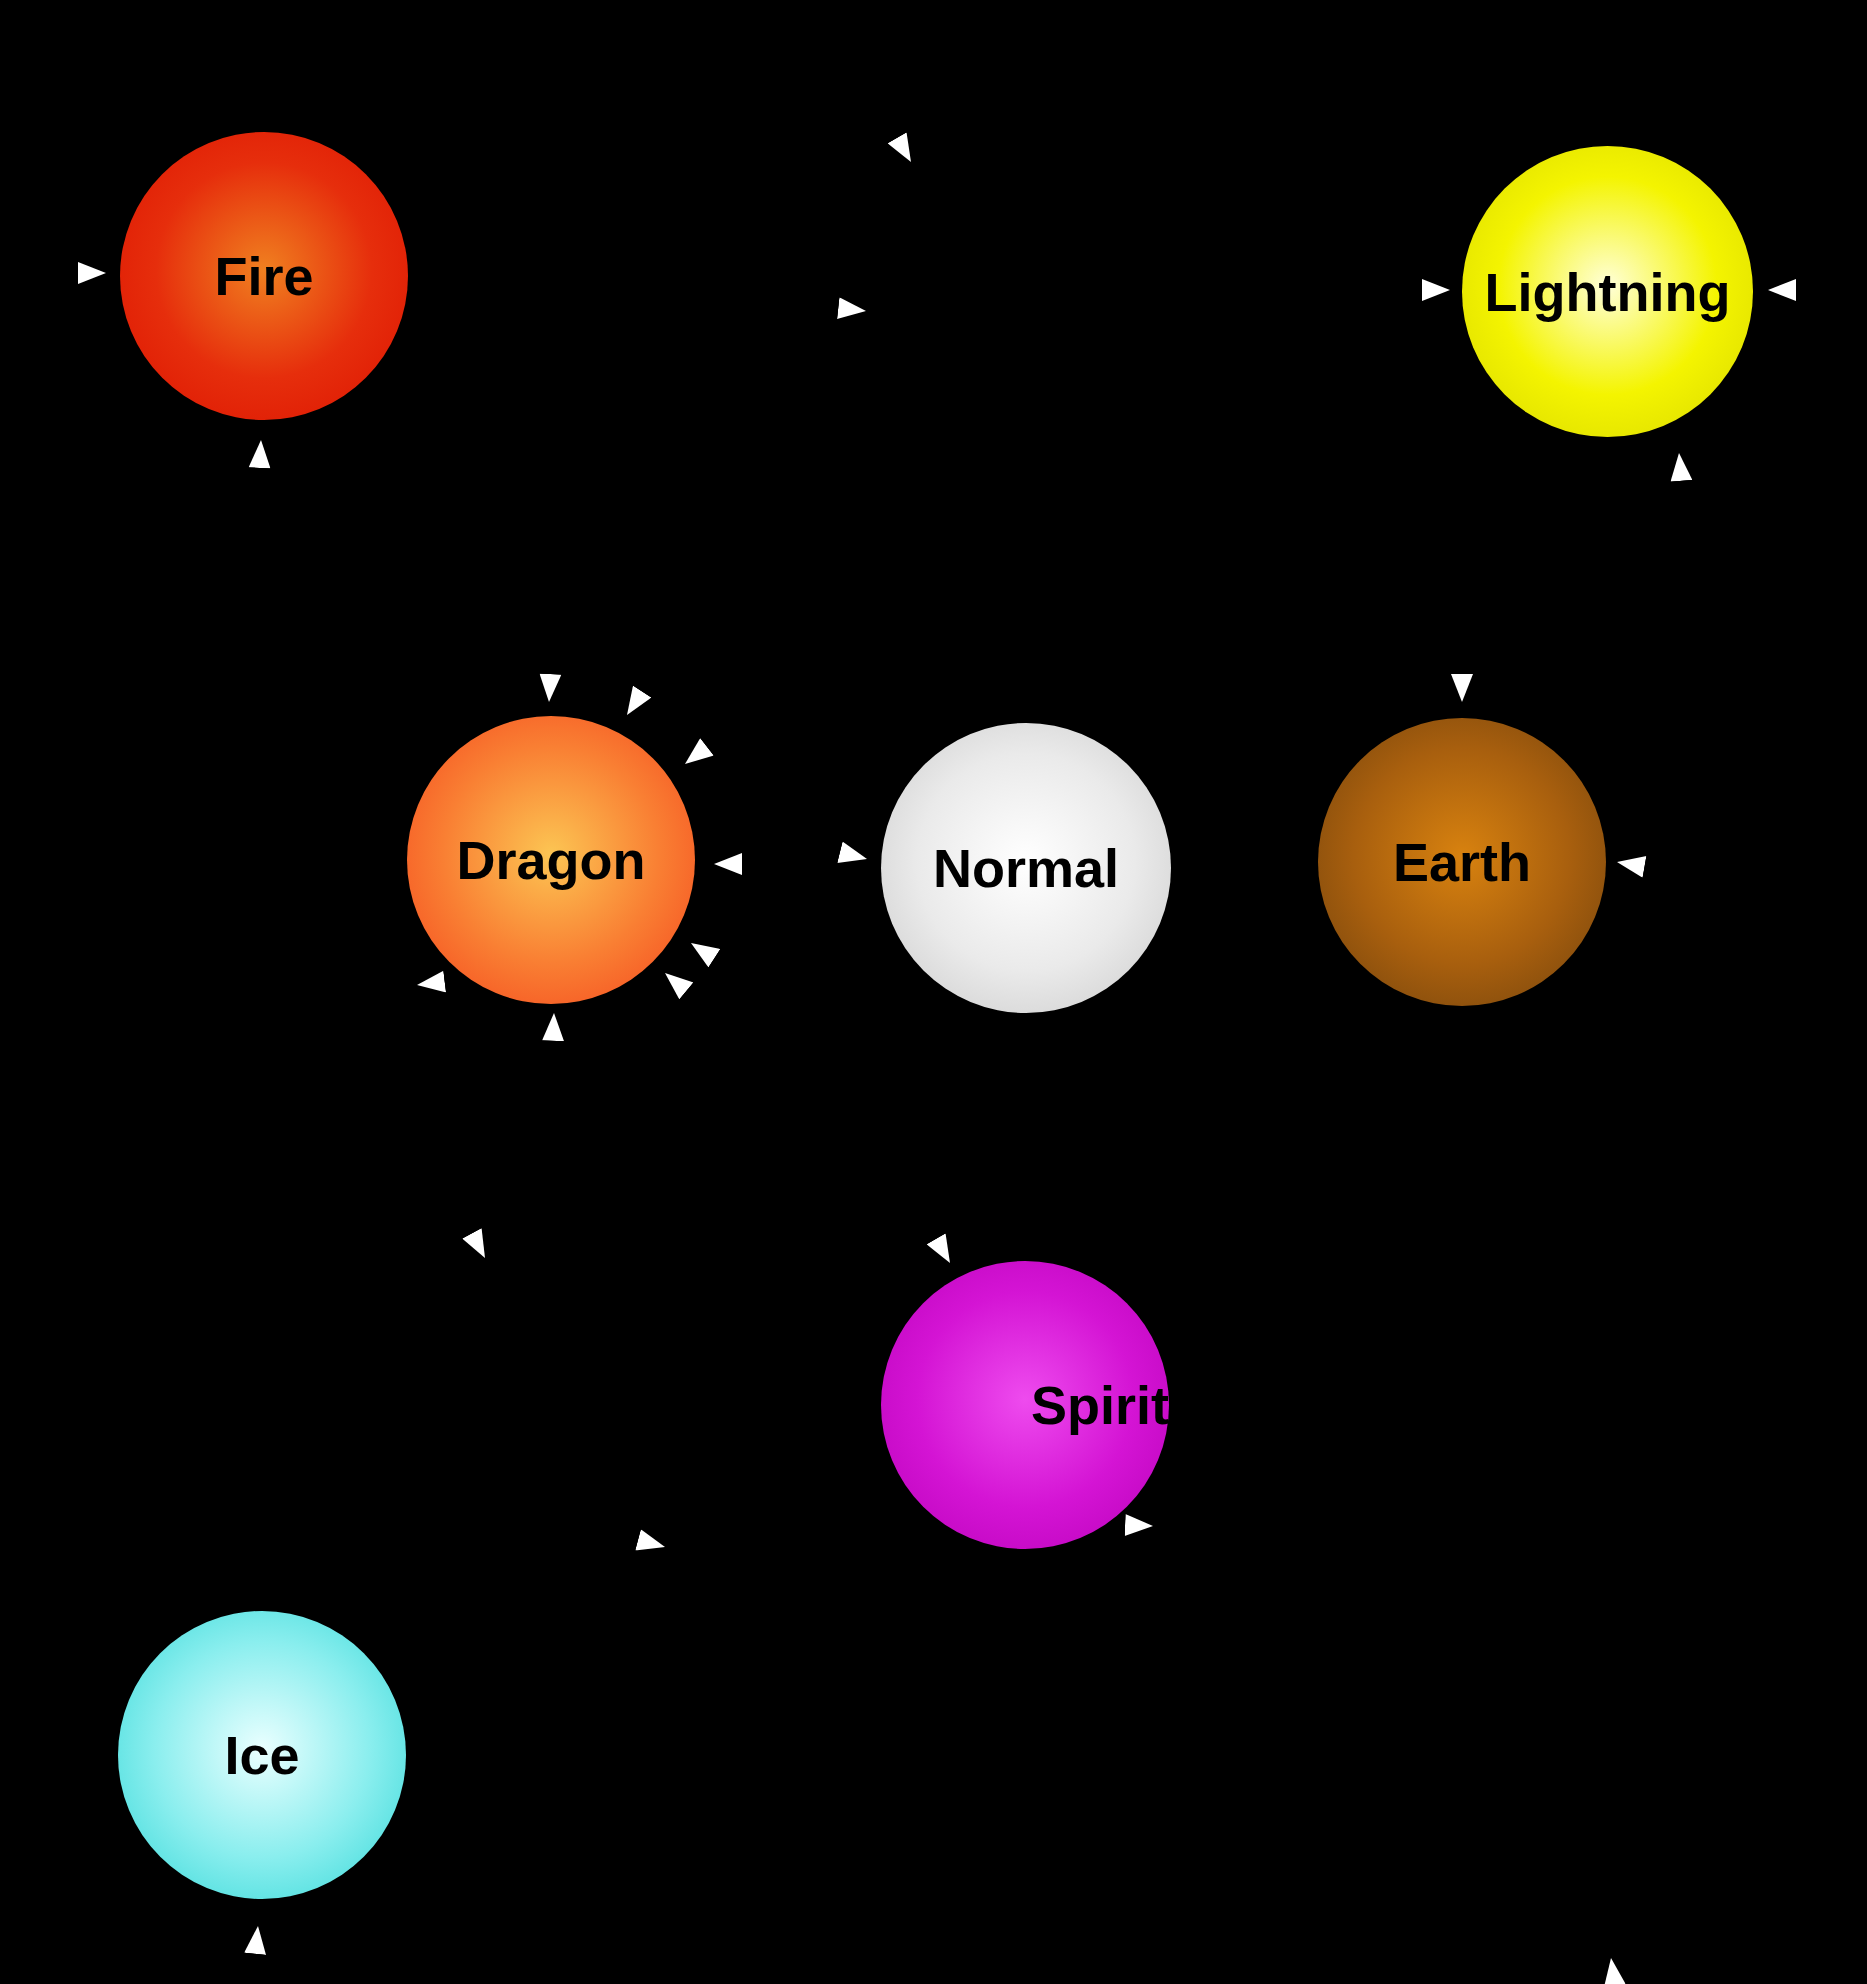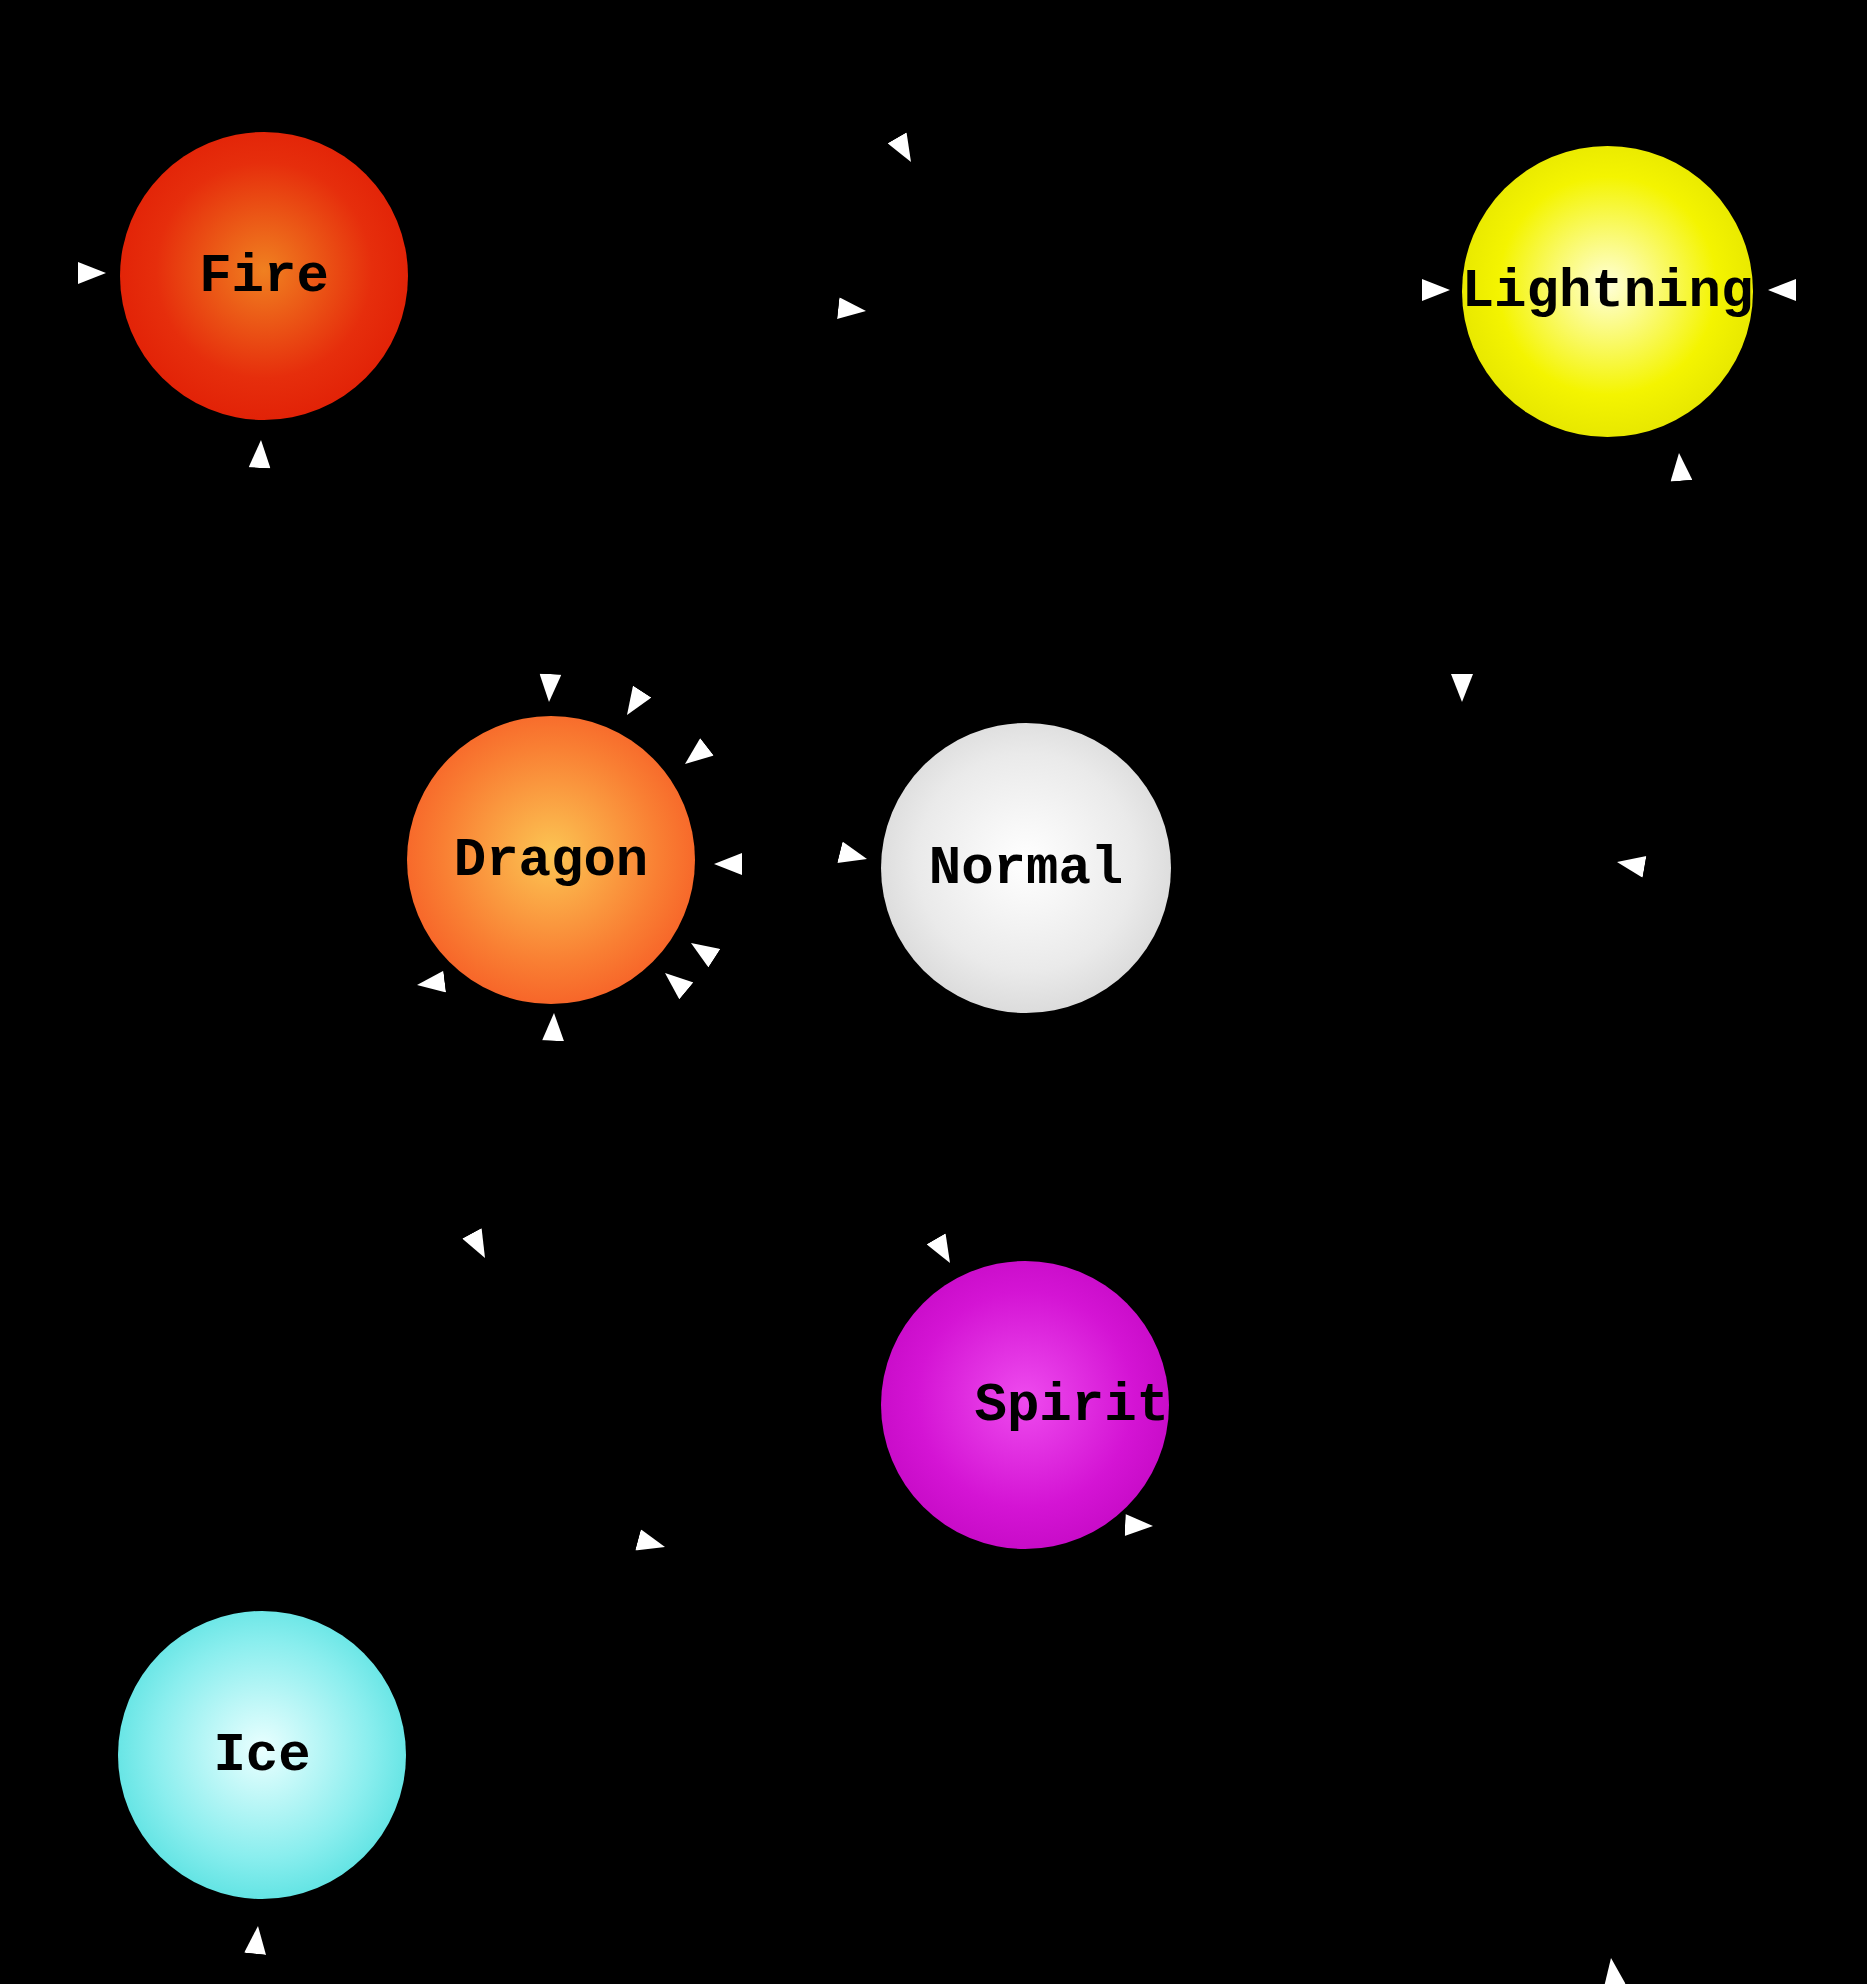--- a/index.html
+++ b/index.html
@@ -28,32 +28,35 @@
   }
   .arrowhead {
     position: absolute;
     clip-path: polygon(100% 50%, 0 0, 0 100%);
     transform-origin: 100% 50%;
   }
 </style>
 </head>
 <body>
 
-<div id="diagram" style="width: 1868px; height: 1985px; background: rgb(0, 0, 0); font-family: Liberation Mono, monospace;">
+<div id="diagram" style="width: 1868px; height: 1985px; background: rgb(0, 0, 0);">
     <div class="node" style="left: 120px; top: 132px; width: 288px; height: 288px; background: radial-gradient(circle at 50% 48%, rgb(240, 128, 32) 0%, rgb(230, 46, 12) 52%, rgb(220, 18, 0) 100%);">
       <span class="node-label">Fire</span>
     </div>
     <div class="node" style="left: 407px; top: 716px; width: 288px; height: 288px; background: radial-gradient(circle at 50% 48%, rgb(252, 197, 83) 0%, rgb(249, 127, 51) 52%, rgb(244, 67, 28) 100%);">
       <span class="node-label">Dragon</span>
     </div>
     <div class="node" style="left: 1462px; top: 146px; width: 291px; height: 291px; background: radial-gradient(circle at 50% 48%, rgb(255, 255, 216) 0%, rgb(244, 244, 0) 52%, rgb(214, 214, 0) 100%);">
       <span class="node-label">Lightning</span>
     </div>
     <div class="node" style="left: 881px; top: 723px; width: 290px; height: 290px; background: radial-gradient(circle at 50% 48%, rgb(255, 255, 255) 0%, rgb(234, 234, 234) 52%, rgb(200, 200, 200) 100%);">
       <span class="node-label">Normal</span>
+    </div>
+    <div class="node" style="left: 1318px; top: 718px; width: 288px; height: 288px; background: radial-gradient(circle at 50% 48%, rgb(216, 130, 15) 0%, rgb(168, 95, 14) 52%, rgb(111, 65, 12) 100%);">
+      <span class="node-label">Earth</span>
     </div>
     <div class="node" style="left: 881px; top: 1261px; width: 288px; height: 288px; background: radial-gradient(circle at 50% 48%, rgb(238, 75, 238) 0%, rgb(212, 20, 212) 52%, rgb(184, 0, 184) 100%); justify-content: flex-end;">
       <span class="node-label">Spirit</span>
     </div>
     <div class="node" style="left: 118px; top: 1611px; width: 288px; height: 288px; background: radial-gradient(circle at 50% 48%, rgb(234, 255, 255) 0%, rgb(138, 238, 238) 52%, rgb(46, 214, 214) 100%);">
       <span class="node-label">Ice</span>
     </div>
     <div class="arrowhead" style="width: 28px; height: 22px; left: 78px; top: 262px; background: rgb(255, 255, 255); transform: rotate(0deg);"></div>
     <div class="arrowhead" style="width: 28px; height: 22px; left: 233px; top: 429px; background: rgb(255, 255, 255); transform: rotate(-87deg);"></div>
     <div class="arrowhead" style="width: 28px; height: 22px; left: 883px; top: 151px; background: rgb(255, 255, 255); transform: rotate(60deg);"></div>

